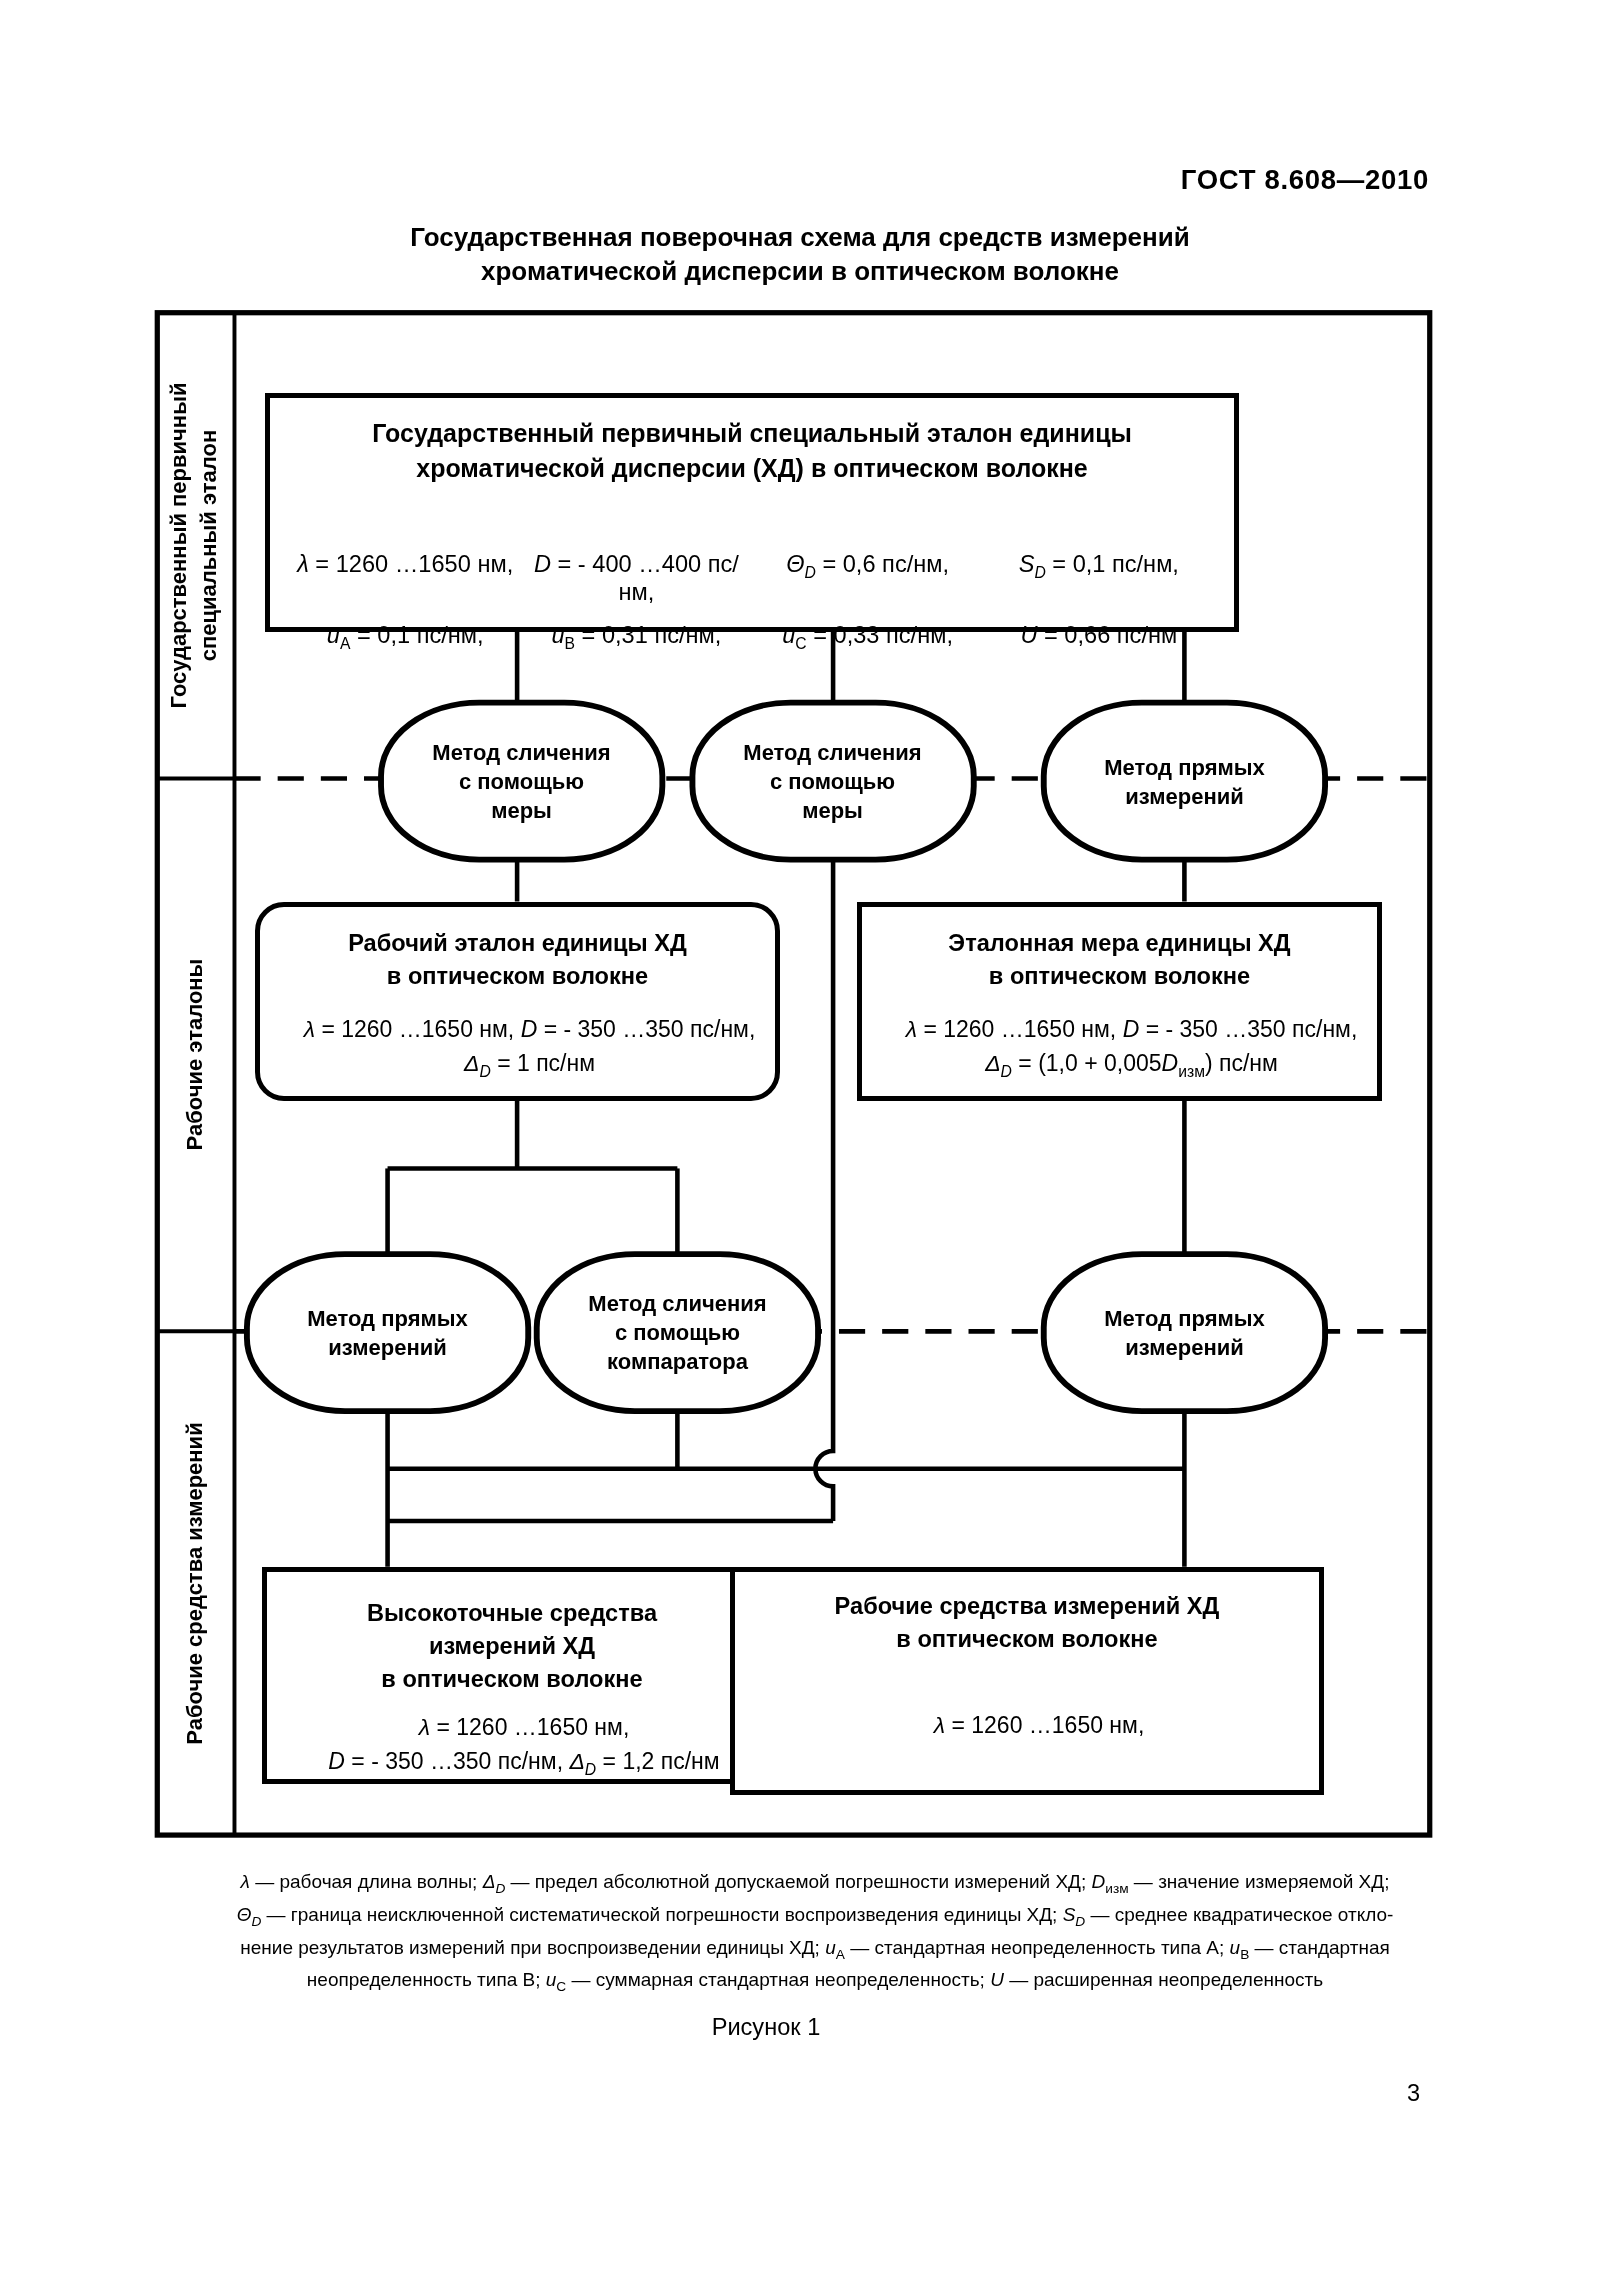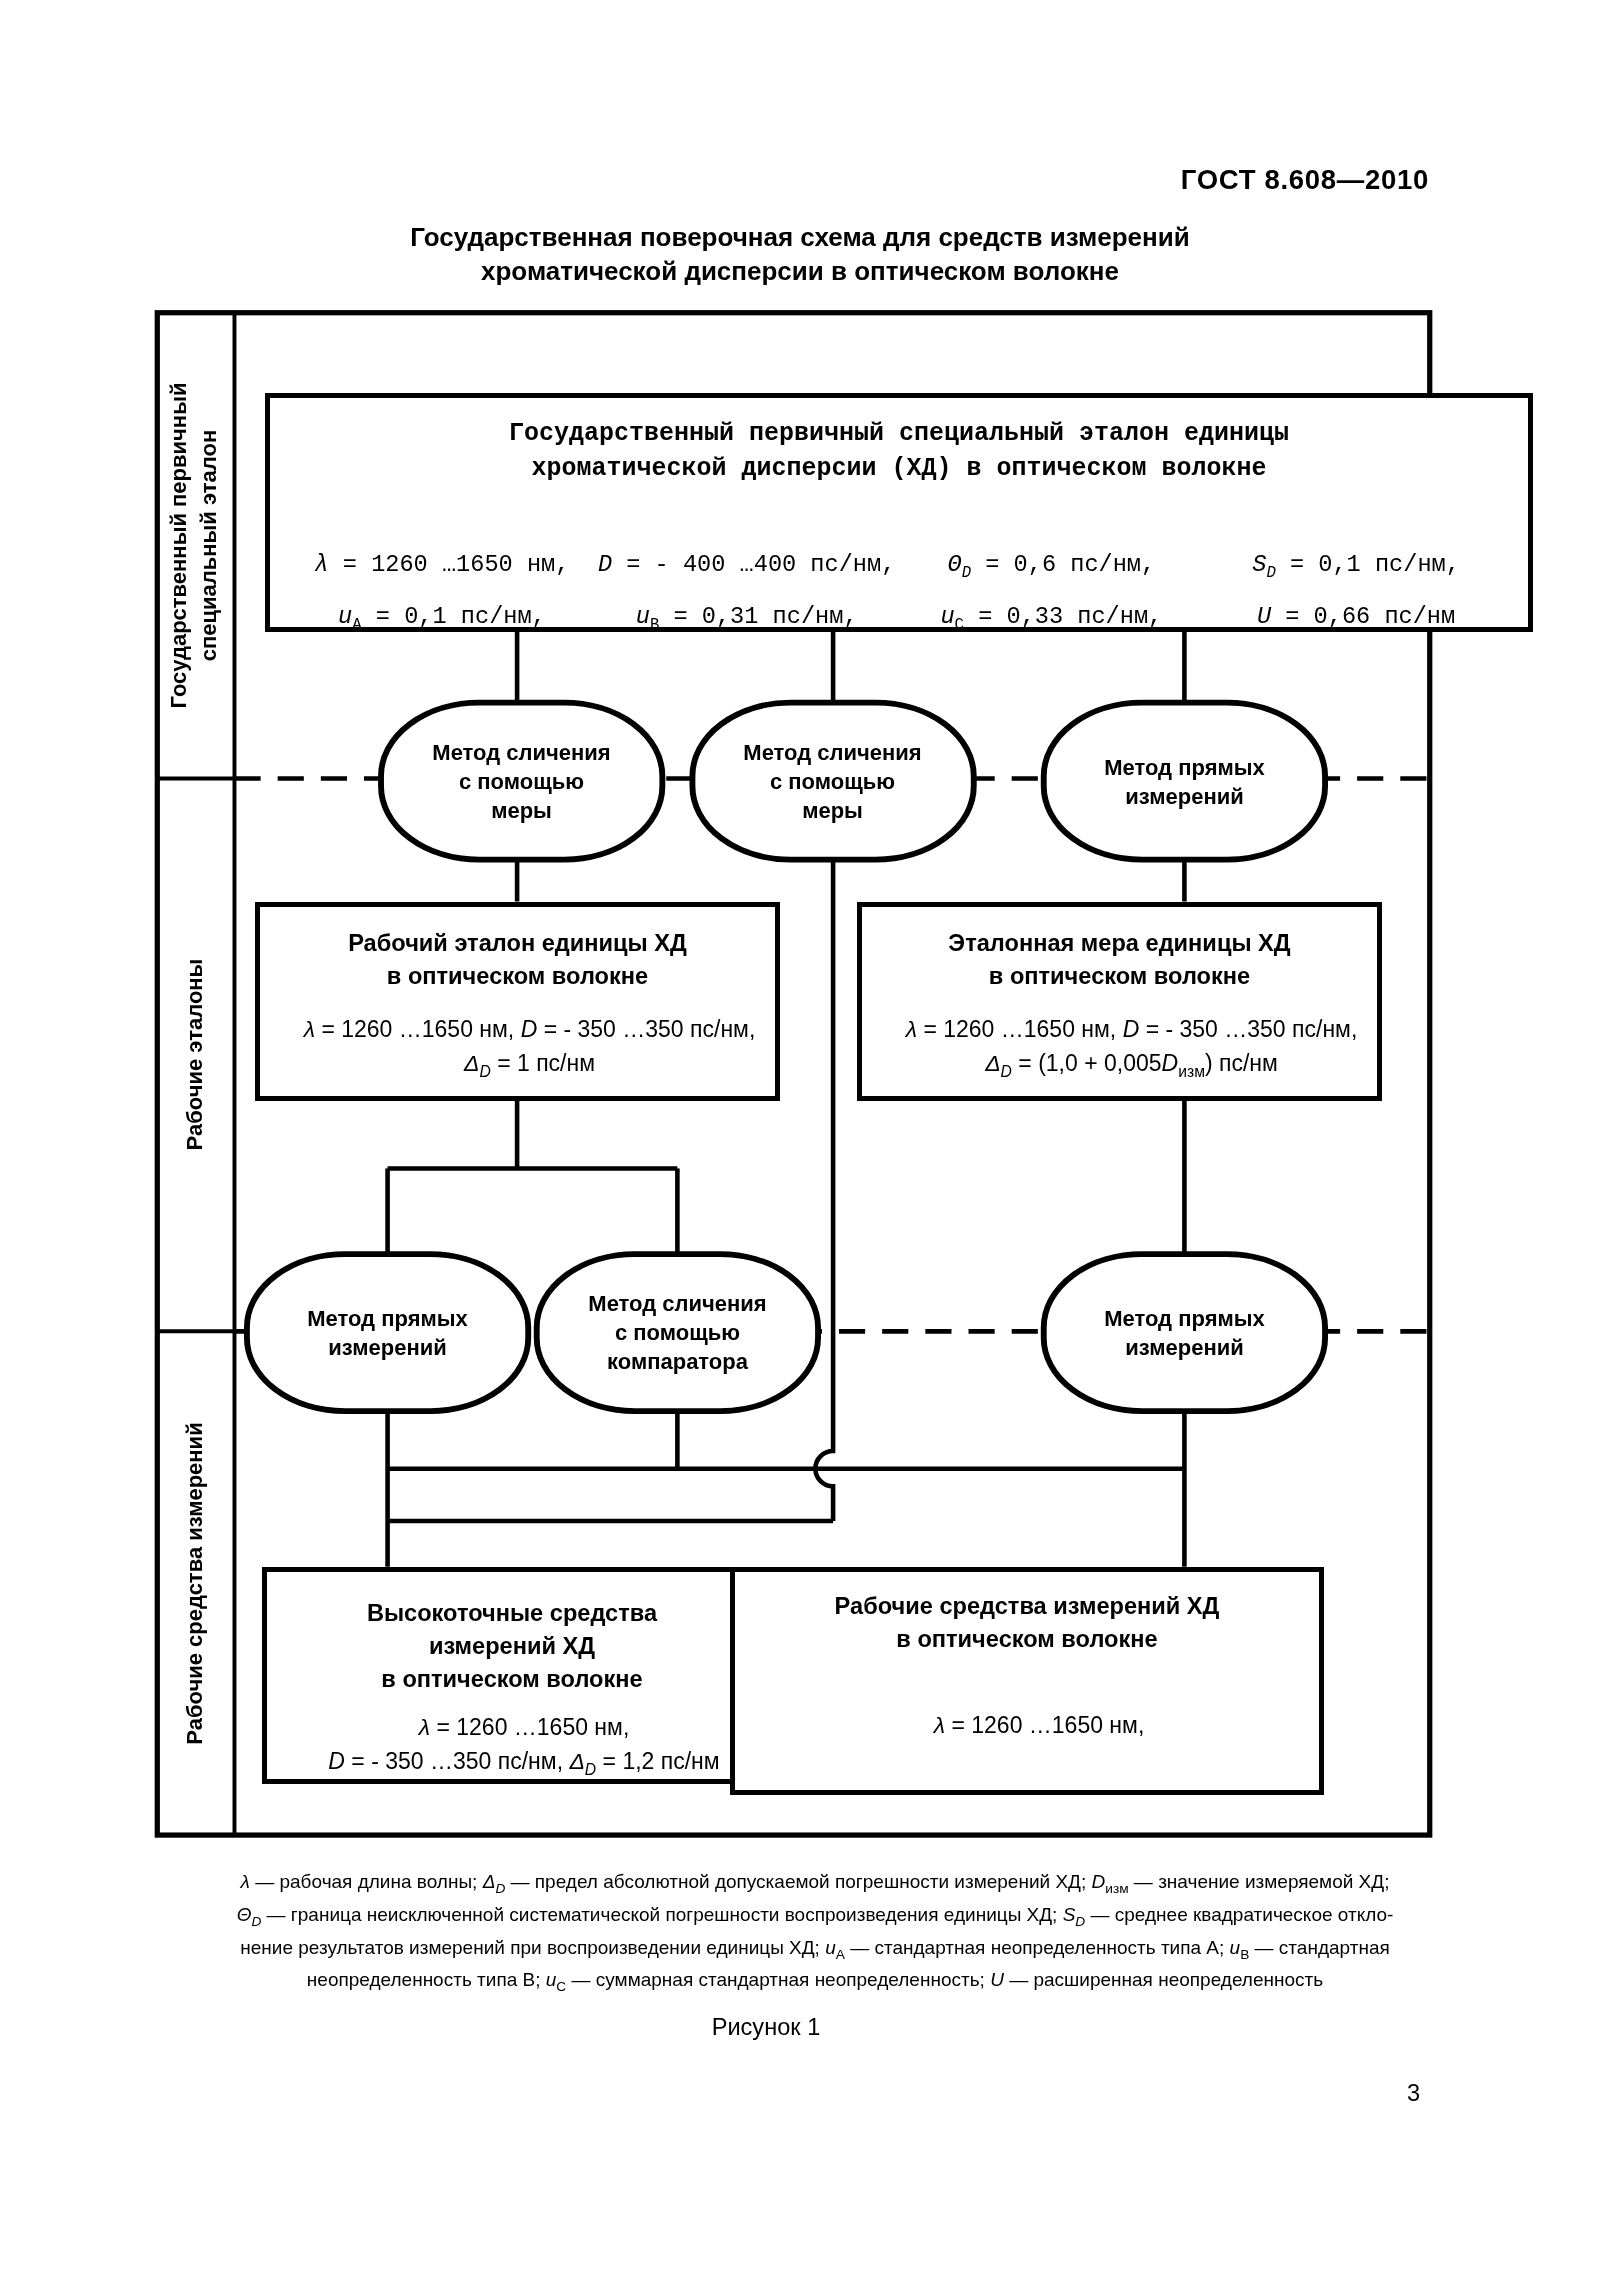--- a/index.html
+++ b/index.html
@@ -10,23 +10,23 @@
   .doc-header{top:164px;right:194px;font-size:27.5px;font-weight:bold;letter-spacing:0.7px;}
   .main-title{left:157px;top:220px;width:1286px;text-align:center;font-weight:bold;font-size:26px;line-height:34px;}
   
   #diagram-svg{position:absolute;left:0;top:0;}
   
   .box{position:absolute;border:5.9px solid #000;background:#fff;box-sizing:border-box;text-align:center;}
   .box-title{font-weight:bold;font-size:25px;line-height:35px;white-space:pre-line;}
   .box-title.sm{font-size:23.6px;line-height:33px;}
   .formula{font-size:23px;line-height:34px;margin-left:24px;}
   .params-grid{display:grid;grid-template-columns:1fr 1fr 1fr 1fr;row-gap:15.7px;margin:65px 19.6px 0 19.6px;font-size:23.6px;line-height:27.5px;}
-  #primary-box{left:265px;top:393px;width:1268px;height:239px;font-family:Liberation Mono, monospace;}
+  #primary-box{left:265px;top:393px;width:974px;height:239px;}
   #primary-box .box-title{margin-top:18.3px;}
-  #working-standard-box{left:255px;top:902px;width:525px;height:199px;}
+  #working-standard-box{left:255px;top:902px;width:525px;height:199px;border-radius:29px;}
   #reference-measure-box{left:857px;top:902px;width:525px;height:199px;}
   #working-standard-box .box-title,#reference-measure-box .box-title{margin-top:19.6px;}
   #working-standard-box .formulas,#reference-measure-box .formulas{margin-top:19.6px;}
   #high-precision-box{left:262px;top:1567px;width:500px;height:217px;}
   #high-precision-box .box-title{margin-top:25px;}
   #high-precision-box .formulas{margin-top:14.4px;}
   #working-instruments-box{left:730px;top:1567px;width:594px;height:228px;}
   #working-instruments-box .box-title{margin-top:18px;}
   #working-instruments-box .formulas{margin-top:52px;}
   

